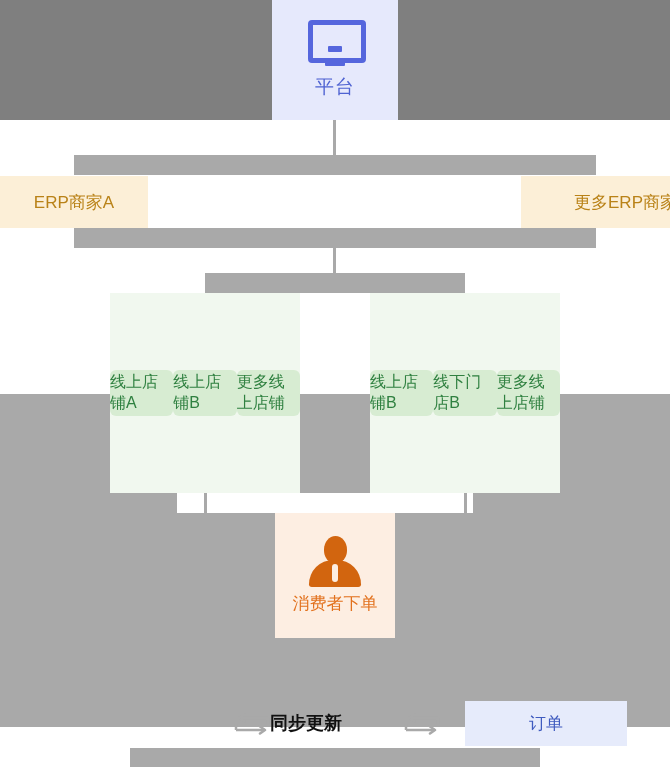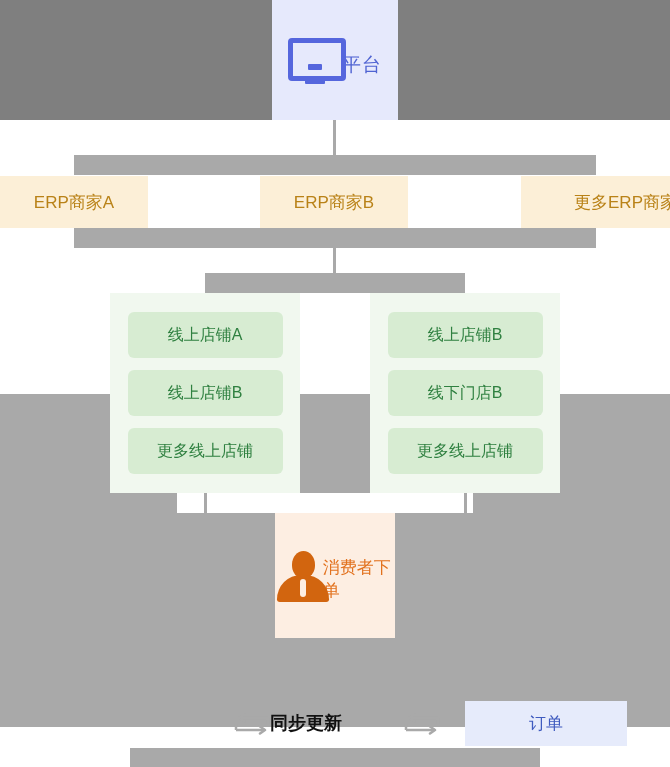--- a/index.html
+++ b/index.html
@@ -28,21 +28,21 @@
   .vline{background:#a9a9a9;width:3px;}
   .v-plat{left:333px;top:120px;height:36px;}
   .v-erp{left:333px;top:248px;height:26px;}
   .v-left{left:204px;top:493px;height:20px;}
   .v-right{left:464px;top:493px;height:20px;}
 
   
   .platform{
     left:272px;top:0;width:126px;height:120px;
     background:#e6e9fc;
-    display:flex;flex-direction:row;align-items:center;justify-content:center;
+    display:flex;flex-direction:column;align-items:center;justify-content:center;
   }
   .platform-label{
     color:#4f63d2;font-size:19px;margin-top:10px;letter-spacing:1px;
   }
   .monitor{width:54px;height:44px;position:relative;}
   .monitor .screen{
     position:absolute;left:0;top:0;width:48px;height:33px;
     border:5px solid #5566dd;border-radius:4px;background:#e6e9fc;
   }
   .monitor .notch{
@@ -60,36 +60,36 @@
     color:#b98217;font-size:17px;
   }
   .erp-a{left:0;width:148px;}
   .erp-b{left:260px;width:148px;}
   .erp-c{left:521px;width:149px;padding-left:30px;}
 
   
   .store-panel{
     position:absolute;top:293px;width:190px;height:200px;
     background:#f1f8ef;
-    display:flex;flex-direction:column;align-items:center;justify-content:center;
+    display:flex;flex-direction:row;align-items:center;justify-content:center;
   }
   .panel-left{left:110px;}
   .panel-right{left:370px;}
   .store-item{
     width:155px;height:46px;margin:6px 0;
     background:#d7ecd2;border-radius:6px;
     display:flex;align-items:center;justify-content:center;
     color:#2f8040;font-size:16px;
   }
 
   
   .consumer{
     left:275px;top:513px;width:120px;height:125px;
     background:#fdeee2;
-    display:flex;align-items:center;justify-content:center;
+    display:flex;flex-direction:column;align-items:center;justify-content:center;
   }
   .consumer-label{color:#e2711d;font-size:17px;margin-top:6px;}
   .person{width:56px;height:50px;position:relative;}
   .person .head{
     position:absolute;left:17px;top:0;width:23px;height:27px;
     background:#d2650f;border-radius:50% 50% 45% 45%;
   }
   .person .body{
     position:absolute;left:2px;top:24px;width:52px;height:27px;
     background:#d2650f;border-radius:26px 26px 3px 3px;
@@ -133,23 +133,20 @@
     <div class="platform-label">平台</div>
   </div>
 
   <div class="abs vline v-plat"></div>
 
   <div class="abs bar bar-erp-top"></div>
   <div class="abs erp-row">
     <div class="erp-box erp-a">
       <span>ERP商家A</span>
     </div>
-    <div class="erp-box erp-b">
-      <span>ERP商家B</span>
-    </div>
     <div class="erp-box erp-c">
       <span>更多ERP商家</span>
     </div>
   </div>
   <div class="abs bar bar-erp-bot"></div>
 
   <div class="abs vline v-erp"></div>
   <div class="abs bar bar-stores"></div>
 
   <div class="abs store-panel panel-left">

